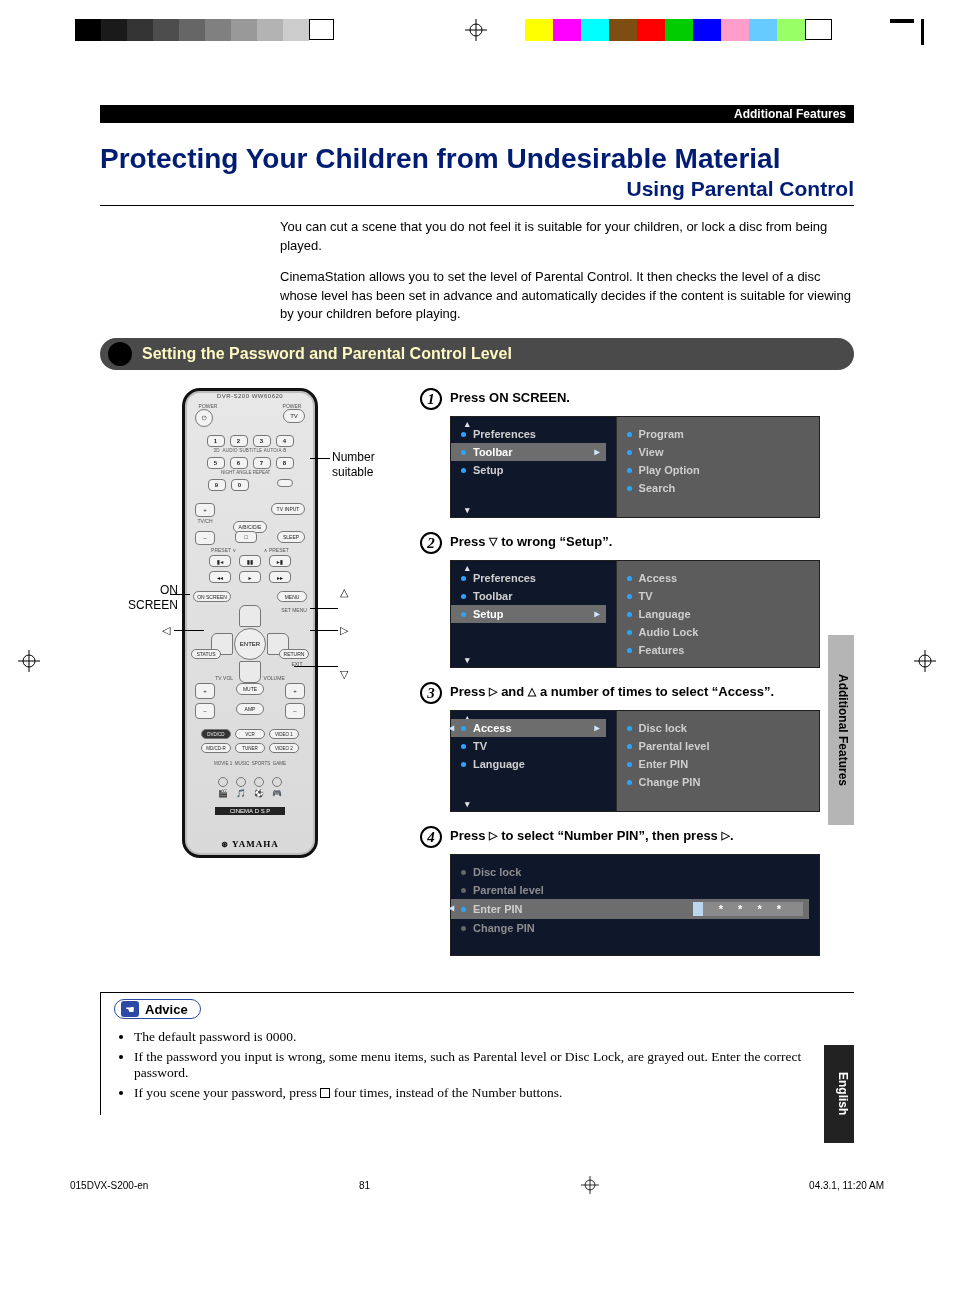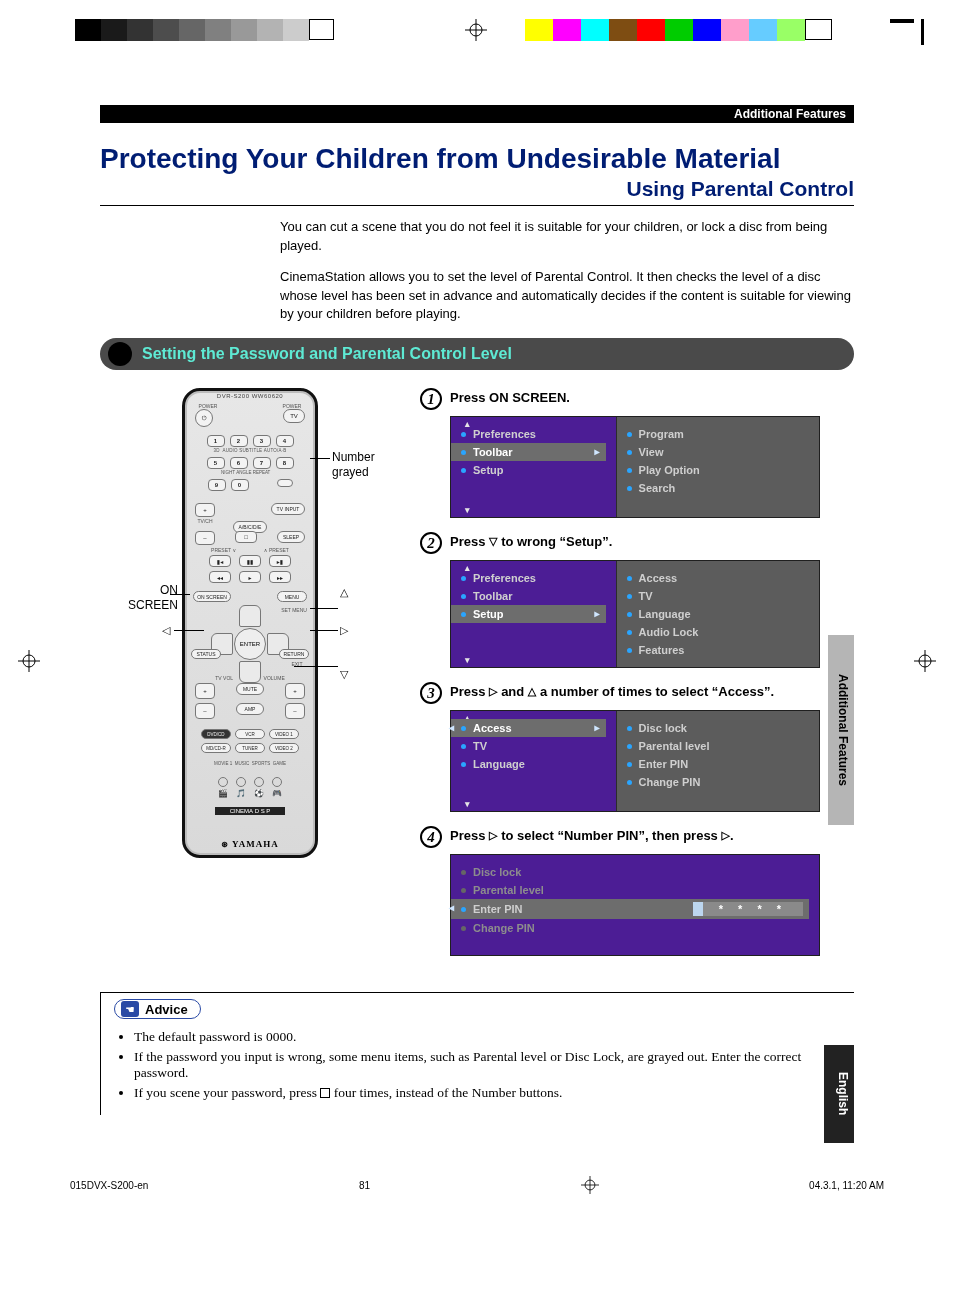--- a/index.html
+++ b/index.html
@@ -70,21 +70,21 @@
   .hr-thin { border-top:1px solid #000; margin:2px 0 12px 0; }
 
   .intro {
     margin-left: 180px; font-size:13px; line-height:1.45;
   }
   .intro p { margin: 8px 0 12px 0; }
 
   
   .sec-head {
     margin-top:14px;
-    background:#4a4a4a; color:#5eead4; font-weight:bold;
+    background:#4a4a4a; color:#fef9c3; font-weight:bold;
     border-radius: 18px;
     padding: 7px 14px 7px 42px;
     font-size:16px;
     position: relative;
   }
   .sec-head .dot {
     position:absolute; left:8px; top:50%; transform:translateY(-50%);
     width:24px; height:24px; border-radius:50%; background:#000;
   }
 
@@ -147,21 +147,21 @@
 
   .osd {
     margin: 6px 0 0 30px;
     background:#4c4c4c; border:1px solid #1f1f1f;
     width: 370px;
     color:#d9d9d9; font-size:11px; font-weight:bold;
     position:relative; padding:0;
   }
   .osd .body { display:flex; min-height:100px; }
   .osd .pane { padding:8px 10px; }
-  .osd .pane.left-pane { width:45%; border-right:1px solid #2c2c2c; background:#4c1d95;}
+  .osd .pane.left-pane { width:45%; border-right:1px solid #2c2c2c; background:#0f172a;}
   .osd .pane.right-pane{ width:55%; background:#5c5c5c;}
   .osd ul{list-style:none;margin:0;padding:0;}
   .osd li{ padding:3px 0 3px 12px; position:relative; color:#cfcfcf;}
   .osd li::before{
     content:""; width:5px;height:5px;border-radius:50%;
     background:#2aa5ff; position:absolute; left:0; top:7px;
   }
   .osd li.sel{ background:#6d6d6d; color:#fff; margin-left:-10px; padding-left:22px; position:relative;}
   .osd li.sel::before{ left:10px; }
   .osd li.sel .chev-r{ position:absolute; right:6px; top:3px; color:#cfe6ff; font-size:10px;}
@@ -414,21 +414,21 @@
               <span style="font-size:8px">🎬</span>
                 <span style="font-size:8px">🎵</span>
                 <span style="font-size:8px">⚽</span>
                 <span style="font-size:8px">🎮</span>
             </div>
             <div class="lab" style="top:416px;font-size:6px;background:#222;color:#fff;margin:0 30px;padding:1px 0">CINEMA&nbsp;D S P</div>
             <div class="logo"><span style="font-size:8px">⊛</span> <span>YAMAHA</span></div>
           </div>
 
           <div class="callout right-align" style="top:62px; left:232px">
-            <span>Number grayed</span>
+            <span>Number suitable</span>
           </div>
           <div class="lead" style="top:70px;left:210px;width:20px"></div>
 
           <div class="callout" style="top:195px; left:8px; width:70px">
             <span>ON</span><br><span>SCREEN</span>
           </div>
           <div class="lead" style="top:206px;left:70px;width:20px"></div>
 
           <span class="tri" style="top:198px;left:240px">△</span>
           <div class="lead" style="top:220px;left:210px;width:28px"></div>

